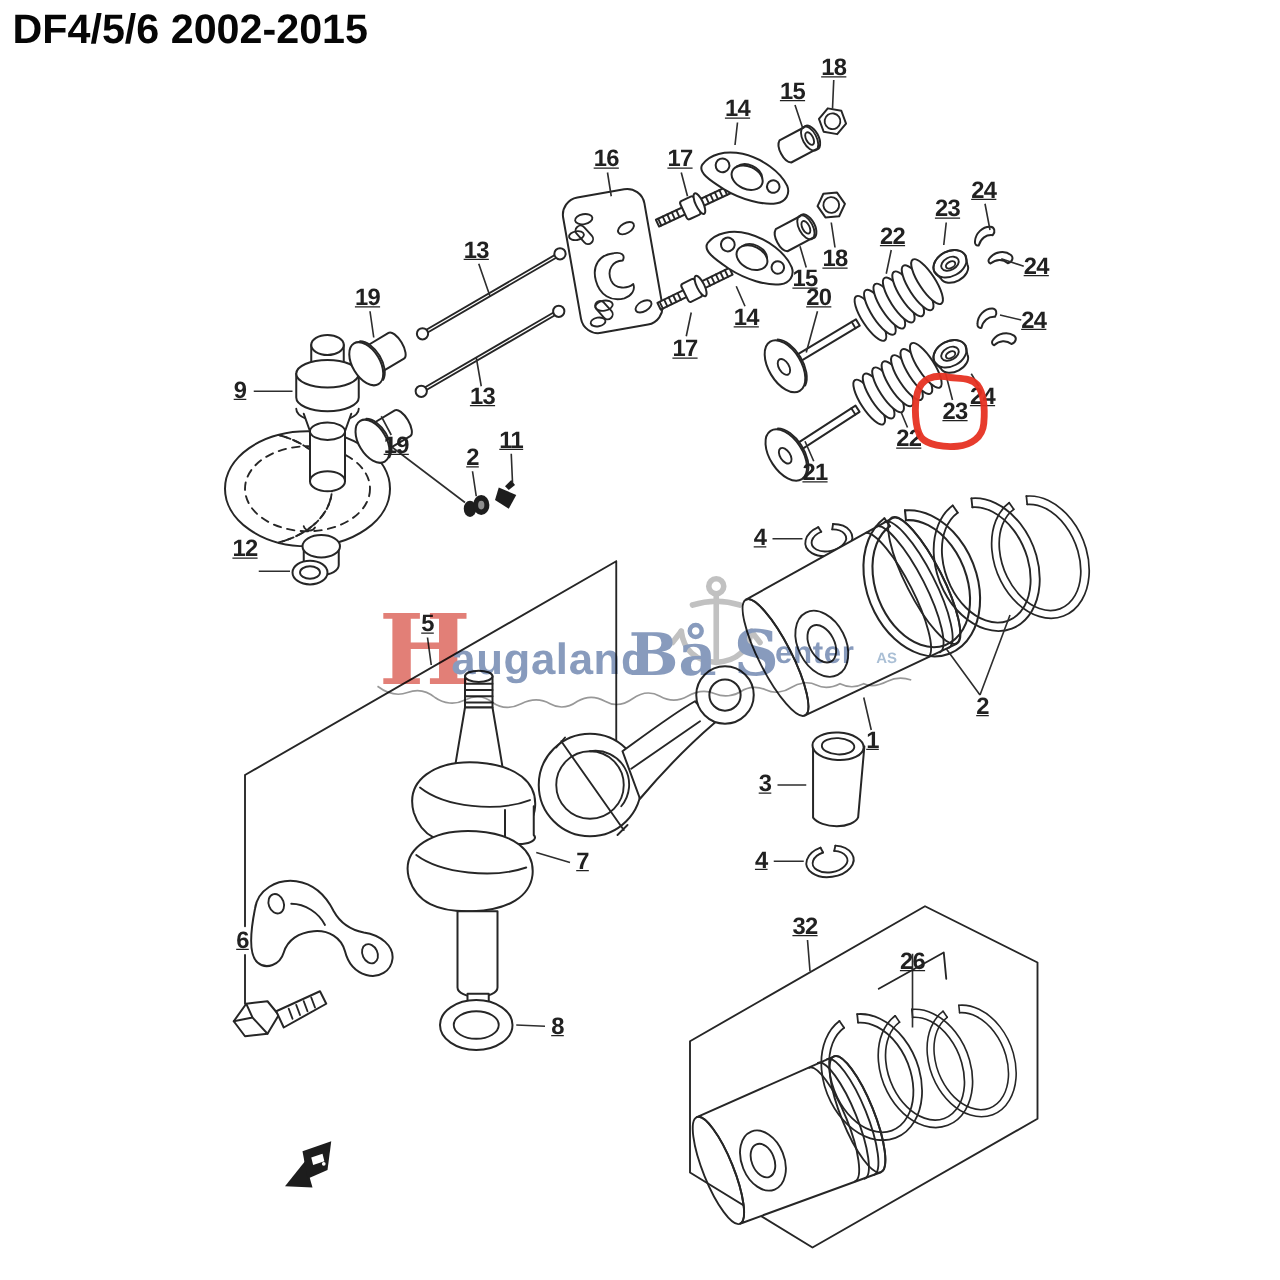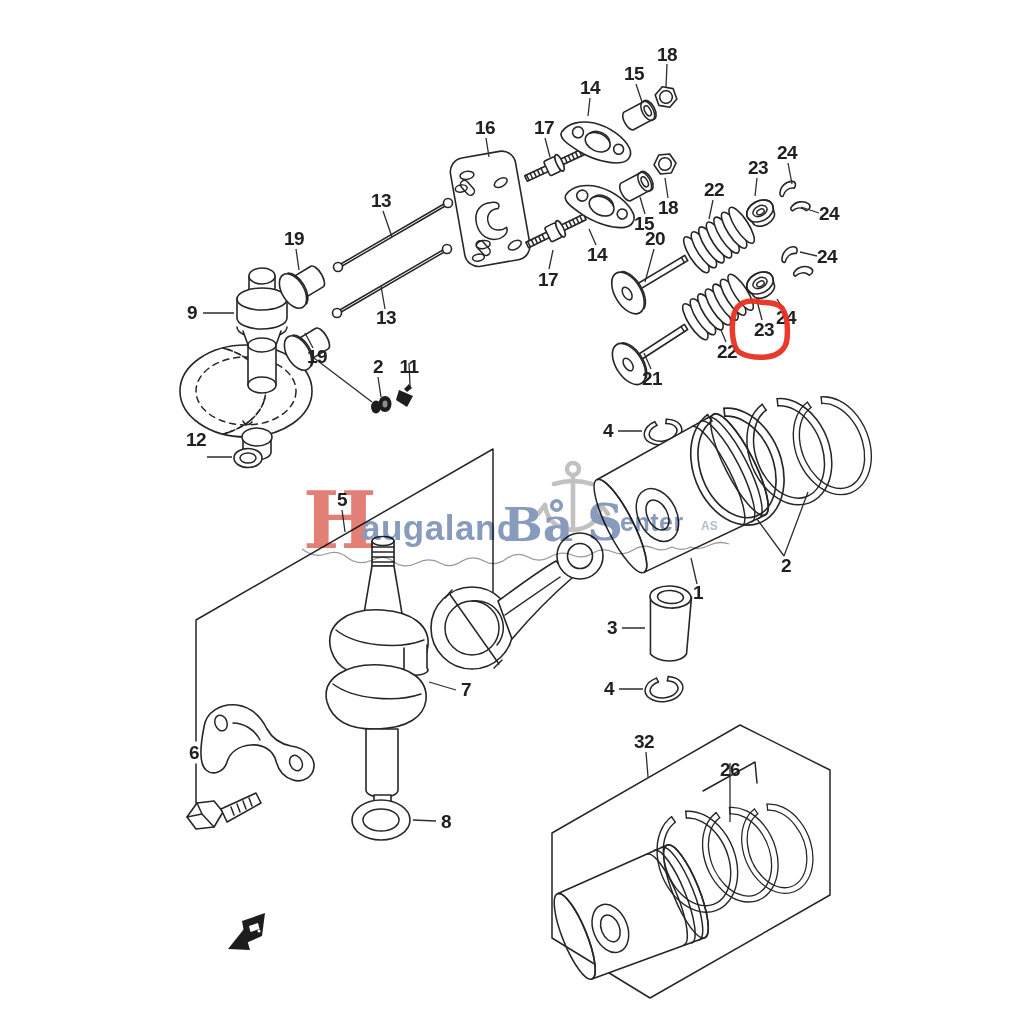--- a/index.html
+++ b/index.html
@@ -2,21 +2,21 @@
 <html><head>
 <meta charset="utf-8">
 <style>
   html,body{margin:0;padding:0;background:#ffffff;}
   .stage{position:relative;width:1024px;height:1024px;background:#fff;overflow:hidden;
          font-family:"Liberation Sans",sans-serif;}
   .layer{position:absolute;inset:0;}
   svg{position:absolute;inset:0;}
   .title{position:absolute;left:10px;top:4px;font-size:33px;font-weight:700;color:#060606;}
   .callout{position:absolute;transform:translate(-50%,-50%);font-size:19px;font-weight:700;
-           color:#212121;letter-spacing:-0.5px;white-space:nowrap;}
+           color:#212121;letter-spacing:-0.5px;white-space:nowrap;text-decoration:underline;}
   
   .ln{fill:#ffffff;stroke:#262626;stroke-width:1.6;stroke-linejoin:round;stroke-linecap:round;}
   .nf{fill:none;stroke:#262626;stroke-width:1.5;stroke-linejoin:round;stroke-linecap:round;}
   .thin{fill:none;stroke:#2e2e2e;stroke-width:1.3;}
   .dark{fill:#1d1d1d;stroke:none;}
   
   .wm{position:absolute;inset:0;mix-blend-mode:multiply;opacity:.92;pointer-events:none;}
   .wm div{position:absolute;line-height:1;font-weight:700;white-space:nowrap;}
   .wm-h{left:303px;top:482px;font-size:78px;font-family:"DejaVu Serif",serif;color:#e0746b;}
   .wm-w1{left:361px;top:510px;font-size:35px;color:#7e93b8;letter-spacing:.5px;}
@@ -266,20 +266,21 @@
       M 596 245 L 589 229 M 549 269 L 553 250 M 383 211 L 392 237 M 296 249 L 299 270
       M 385 309 L 381 286 M 313 348 L 305 333 M 713 200 L 709 219 M 757 178 L 755 196
       M 788 163 L 792 184 M 819 213 L 801 207 M 817 256 L 800 252 M 726 342 L 721 330
       M 762 320 L 756 297 M 783 309 L 777 299 M 651 369 L 644 353 M 203 313 L 234 313
       M 378 377 L 381 397 M 409 363 L 410 386 M 207 457 L 232 457 M 342 510 L 345 532
       M 618 431 L 642 431 M 697 584 L 691 558 M 784 556 L 757 519 M 784 556 L 808 492
       M 622 628 L 645 628 M 619 689 L 643 689 M 456 690 L 429 682 M 436 821 L 413 820
       M 646 752 L 648 777 M 730 763 L 730 822 M 314 358 L 372 402"></path>
   </svg>
 
+  <div class="title">DF4/5/6 2002-2015</div>
 
   <div class="layer">
       <div class="callout" style="left: 667px; top: 55px;">18</div>
       <div class="callout" style="left: 634px; top: 74px;">15</div>
       <div class="callout" style="left: 590px; top: 88px;">14</div>
       <div class="callout" style="left: 485px; top: 128px;">16</div>
       <div class="callout" style="left: 544px; top: 128px;">17</div>
       <div class="callout" style="left: 668px; top: 208px;">18</div>
       <div class="callout" style="left: 644px; top: 224px;">15</div>
       <div class="callout" style="left: 655px; top: 239px;">20</div>
@@ -293,21 +294,21 @@
       <div class="callout" style="left: 758px; top: 168px;">23</div>
       <div class="callout" style="left: 787px; top: 153px;">24</div>
       <div class="callout" style="left: 829px; top: 214px;">24</div>
       <div class="callout" style="left: 827px; top: 257px;">24</div>
       <div class="callout" style="left: 727px; top: 352px;">22</div>
       <div class="callout" style="left: 764px; top: 330px;">23</div>
       <div class="callout" style="left: 786px; top: 318px;">24</div>
       <div class="callout" style="left: 652px; top: 379px;">21</div>
       <div class="callout" style="left: 192px; top: 313px;">9</div>
       <div class="callout" style="left: 378px; top: 367px;">2</div>
-      <div class="callout" style="left: 409px; top: 367px;">11</div>
+      <div class="callout" style="left: 409px; top: 353px;">11</div>
       <div class="callout" style="left: 196px; top: 440px;">12</div>
       <div class="callout" style="left: 342px; top: 500px;">5</div>
       <div class="callout" style="left: 608px; top: 431px;">4</div>
       <div class="callout" style="left: 698px; top: 593px;">1</div>
       <div class="callout" style="left: 786px; top: 566px;">2</div>
       <div class="callout" style="left: 612px; top: 628px;">3</div>
       <div class="callout" style="left: 609px; top: 689px;">4</div>
       <div class="callout" style="left: 194px; top: 753px;">6</div>
       <div class="callout" style="left: 466px; top: 690px;">7</div>
       <div class="callout" style="left: 446px; top: 822px;">8</div>

